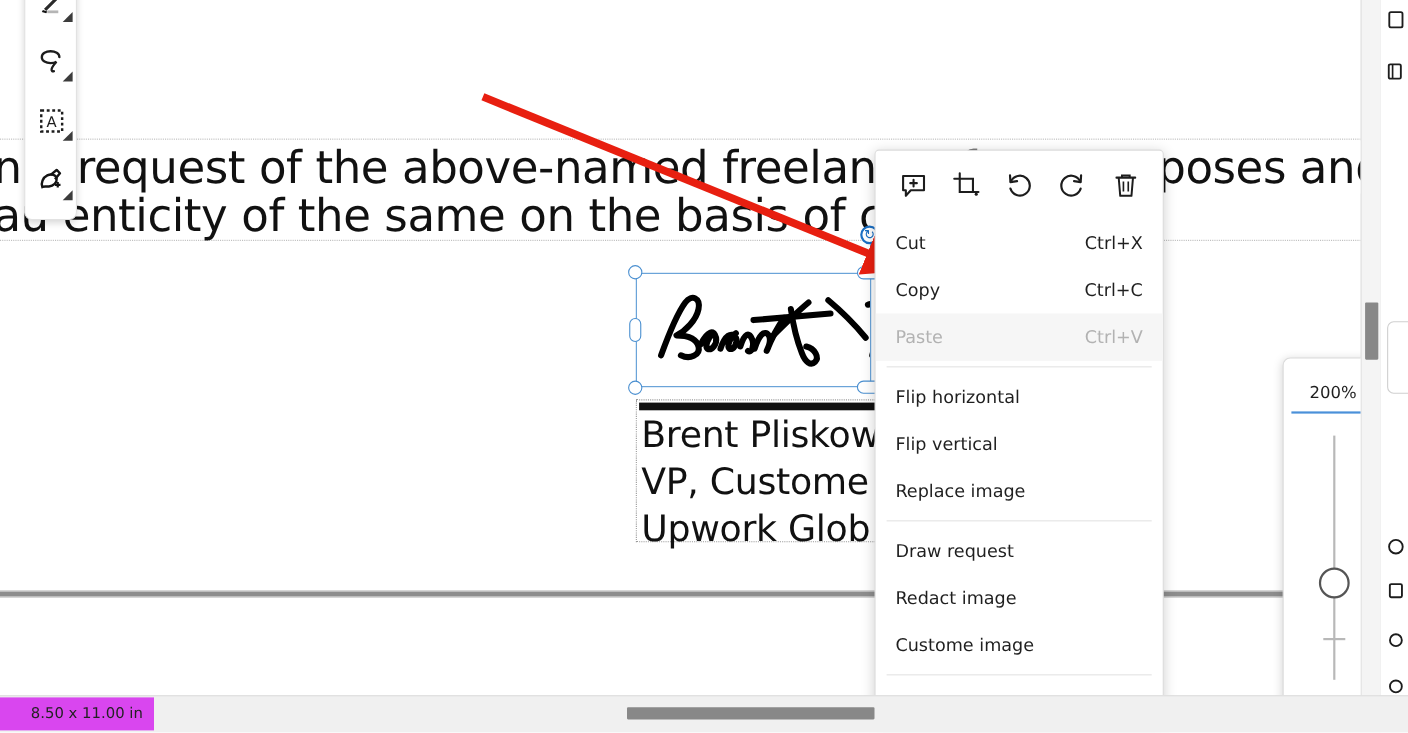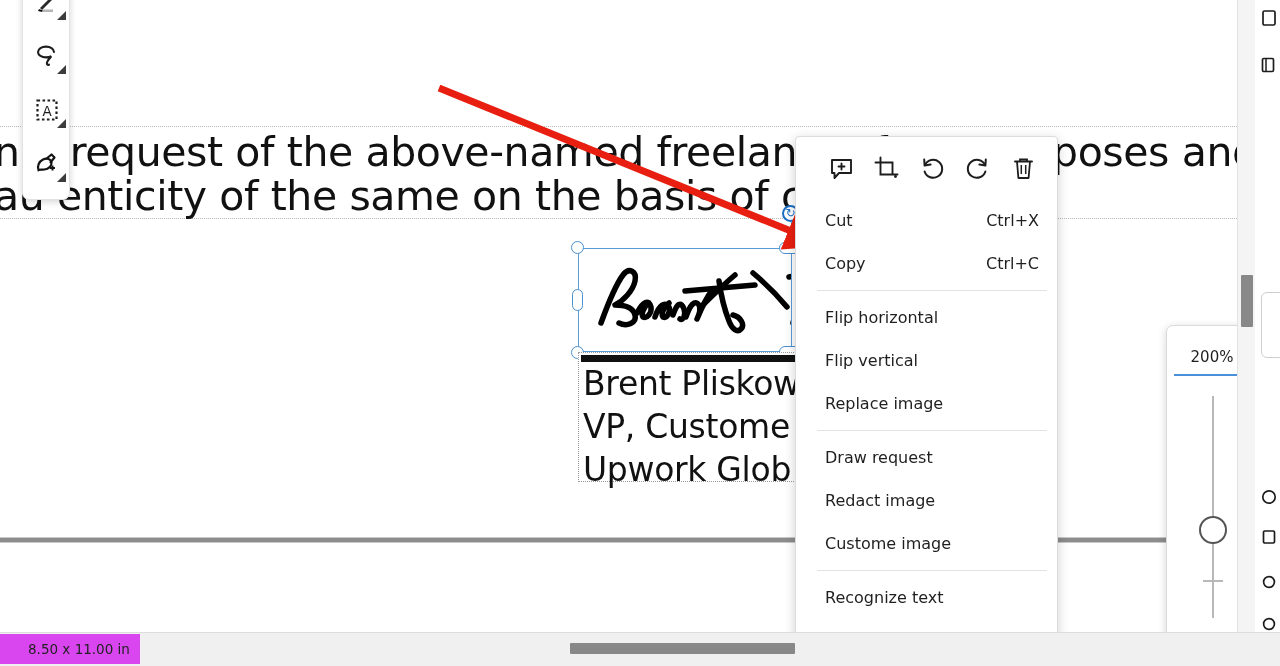--- a/index.html
+++ b/index.html
@@ -90,21 +90,21 @@
     font-family: "DejaVu Sans", sans-serif;
   }
   .rot-stem {
     position: absolute;
     width: 2px; background: #4a8fd0;
   }
 
   
   .sigtext-block {
     position: absolute;
-    left: 578px; top: 352px;
+    left: 578px; top: 363px;
     width: 228px; height: 130px;
     border: 1px dotted #9a9a9a;
     box-sizing: border-box;
     background: #ffffff;
   }
   .sigtext-bar {
     position: absolute;
     left: 2px; top: 2px;
     width: 222px; height: 7px;
     background: #111111;
@@ -152,21 +152,20 @@
   .ctx-menu {
     position: absolute;
     left: 795px; top: 136px;
     width: 263px; height: 524px;
     background: #ffffff;
     border: 1px solid #dcdcdc;
     border-radius: 4px;
     box-shadow: 0 3px 12px rgba(0,0,0,0.19);
     box-sizing: border-box;
     overflow: hidden;
-    padding-left: 11px;
   }
   .ctx-iconrow {
     display: flex;
     align-items: center;
     height: 62px;
     padding: 0 14px;
     box-sizing: border-box;
     justify-content: space-between;
   }
   .ctx-iconbtn {
@@ -454,20 +453,24 @@
     </div>
 
     <div class="ctx-item">
       <span>Cut</span>
       <span class="shortcut">Ctrl+X</span>
     </div>
     <div class="ctx-item">
       <span>Copy</span>
       <span class="shortcut">Ctrl+C</span>
     </div>
+    <div class="ctx-item disabled">
+      <span>Paste</span>
+      <span class="shortcut">Ctrl+V</span>
+    </div>
 
     <div class="ctx-sep"></div>
 
     <div class="ctx-item">
       <span>Flip horizontal</span>
     </div>
     <div class="ctx-item">
       <span>Flip vertical</span>
     </div>
     <div class="ctx-item">

